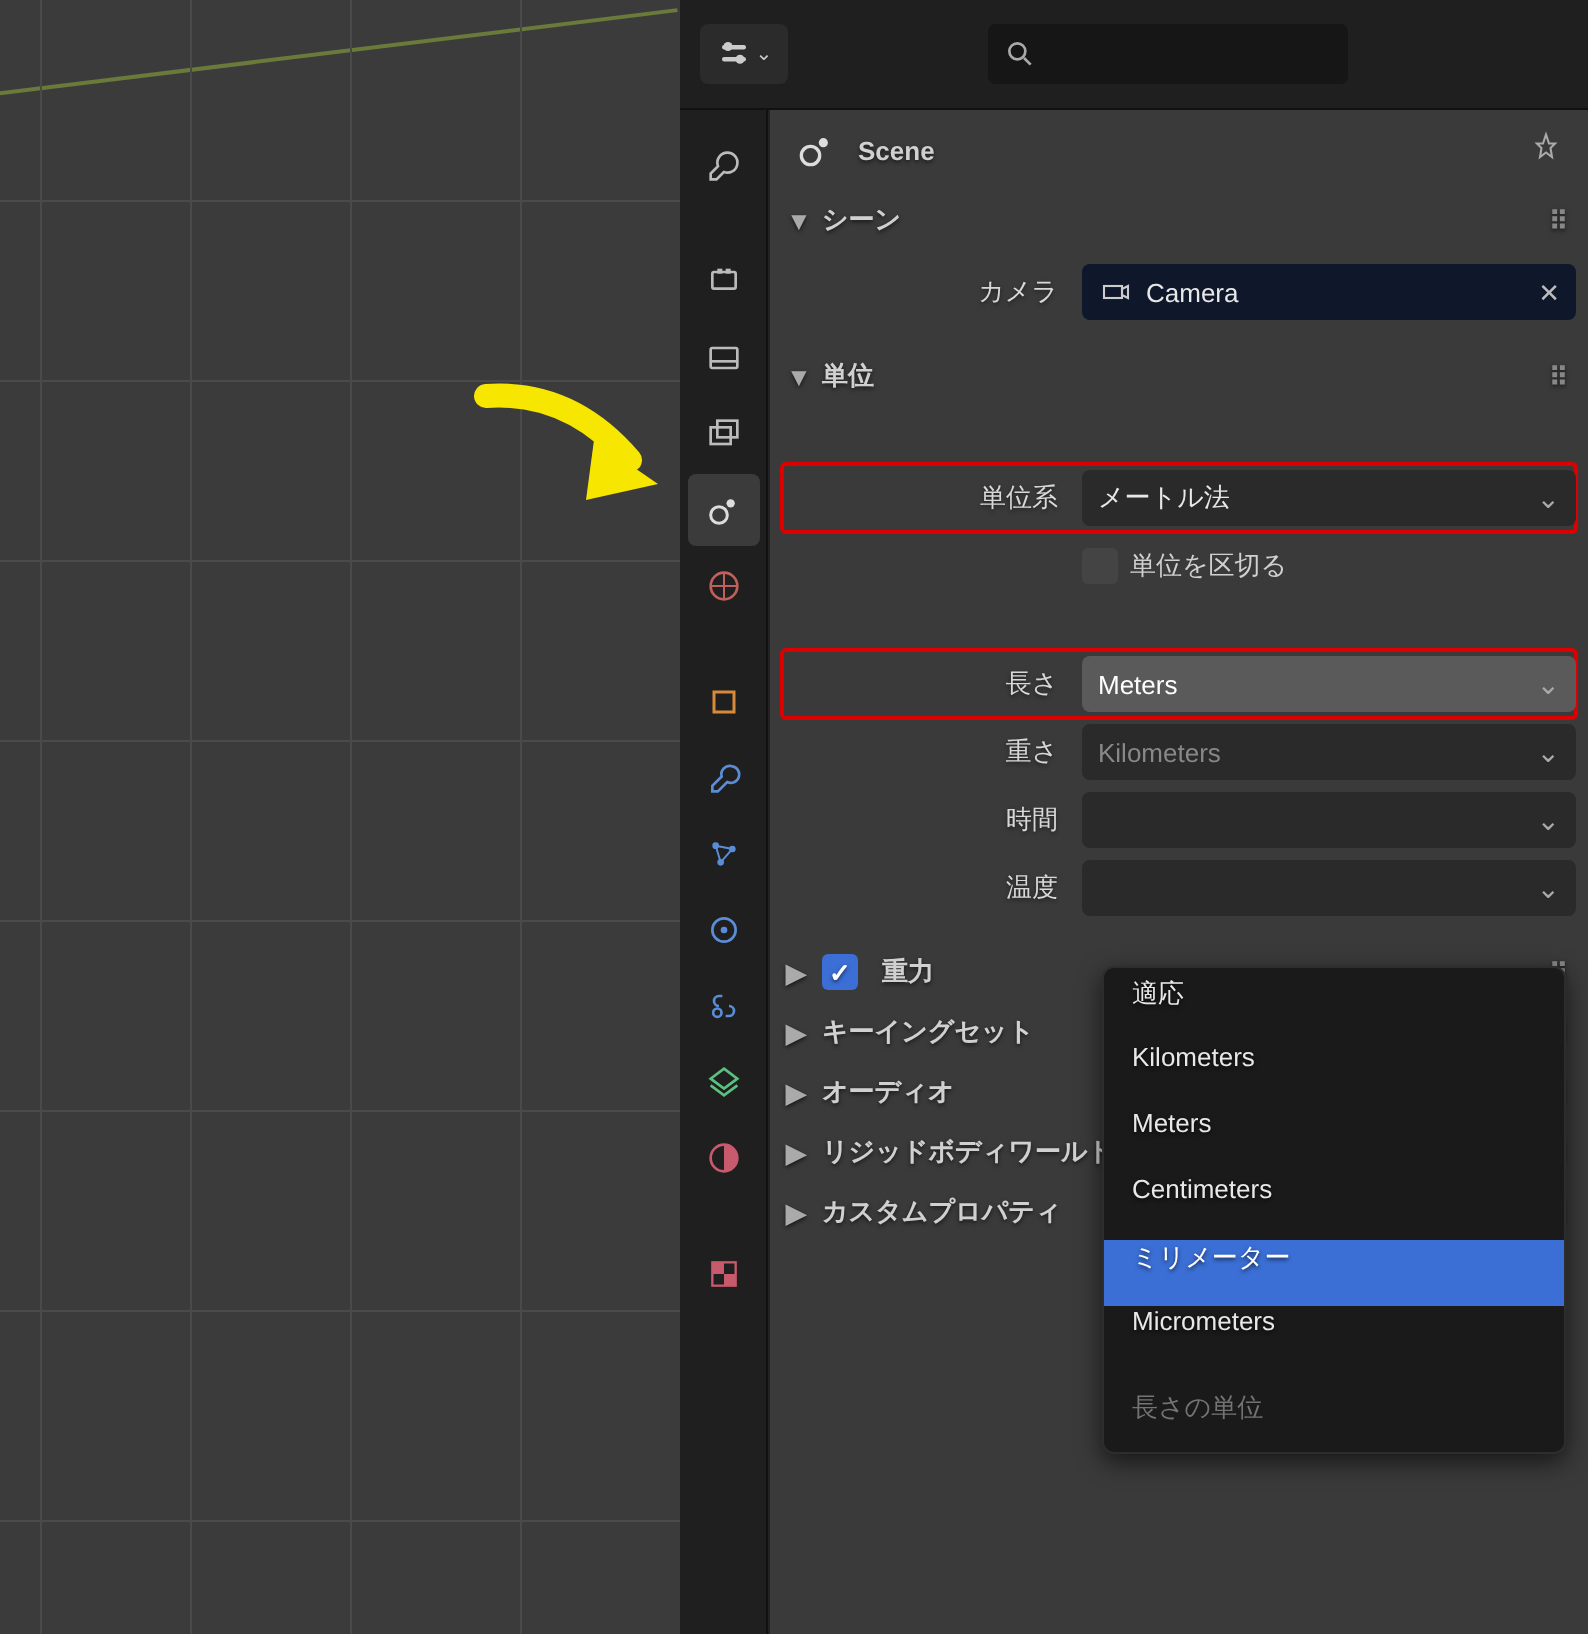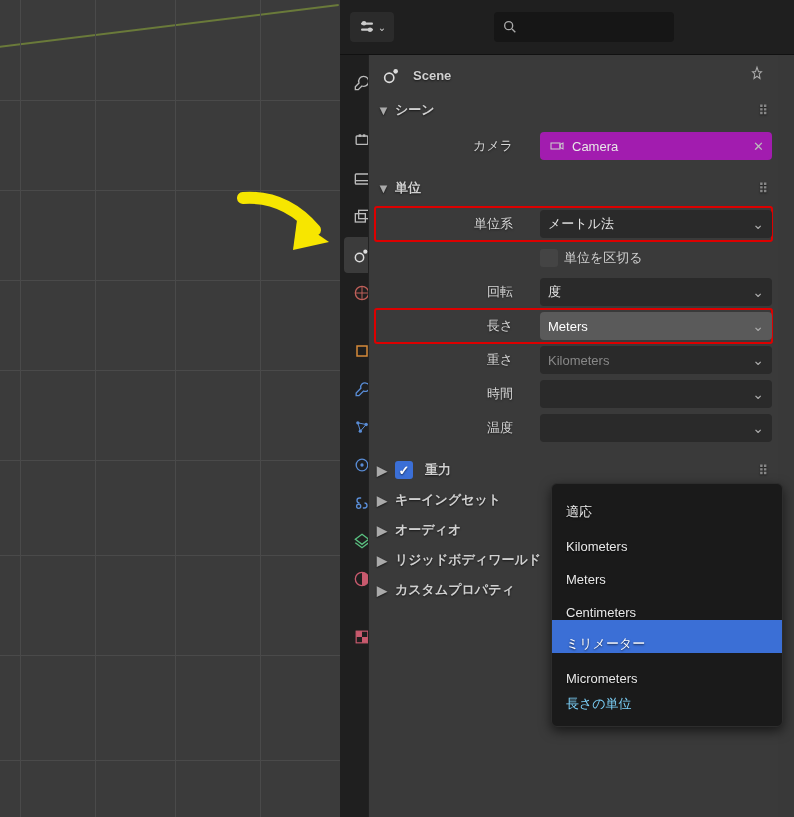--- a/index.html
+++ b/index.html
@@ -84,21 +84,21 @@
     background: #161616;
     border-radius: 4px;
     display: flex;
     align-items: center;
     padding: 0 8px;
     margin-left: 90px;
   }
 
   .panel-area {
     position: absolute;
-    left: 368px; top: 55px;
+    left: 384px; top: 55px;
     width: 410px; height: 762px;
     background: #3a3a3a;
     border-left: 1px solid #222;
   }
 
   .panel-title-row {
     display: flex; align-items: center;
     height: 40px;
     padding: 0 12px;
     gap: 10px;
@@ -122,47 +122,48 @@
   }
   .disclosure {
     width: 12px; display: inline-block;
     color: #aaa;
   }
 
   .section-body { padding: 4px 6px 10px 6px; }
   .prop-row {
     display: flex; align-items: center;
     height: 34px;
-    gap: 21px;
+    gap: 6px;
   }
   .prop-row.hl {
     outline: 2px solid #d00;
     outline-offset: -1px;
     border-radius: 2px;
+    margin-top: 25px;
   }
   .prop-label {
     width: 144px;
     text-align: right;
     padding-right: 6px;
     color: #d8d8d8;
     text-shadow: 0 1px 2px rgba(0,0,0,0.5);
   }
   .prop-field {
     flex: 1;
     height: 28px;
     background: #2a2a2a;
     border-radius: 4px;
     display: flex;
     align-items: center;
     padding: 0 8px;
     color: #e8e8e8;
     cursor: pointer;
     position: relative;
   }
-  .prop-field.entry { background: #a21caf; }
+  .prop-field.entry { background: #0f172a; }
   .prop-field.dropdown::after {
     content: "⌄";
     position: absolute;
     right: 8px;
     color: #aaa;
     font-size: 14px;
   }
   .prop-field.number {
     justify-content: center;
     background: #545454;
@@ -198,35 +199,35 @@
     width: 232px;
     background: #1a1a1a;
     border: 1px solid #2d2d2d;
     border-radius: 6px;
     box-shadow: 0 4px 12px rgba(0,0,0,0.6);
     z-index: 50;
     padding: 4px 0;
   }
   .dropdown-item {
     height: 33px;
-    display: flex; align-items: flex-end;
+    display: flex; align-items: flex-start;
     padding: 0 14px;
     color: #e8e8e8;
     cursor: pointer;
     text-shadow: 0 1px 2px rgba(0,0,0,0.7);
   }
   .dropdown-item.selected {
     background: #3b6fd6;
     color: #fff;
   }
   .dropdown-caption {
     height: 36px;
     display: flex; align-items: center;
     padding: 0 14px;
-    color: #7dd3fc;
+    color: #737373;
   }
 </style>
 </head>
 <body>
 
 <div class="viewport">
   <div class="grid-line h axis-g" style="top:26px;width:360px;left:-20px;transform:rotate(-7deg);"></div>
   <div class="grid-line h" style="top:100px;"></div>
   <div class="grid-line h" style="top:190px;"></div>
   <div class="grid-line h" style="top:280px;"></div>
@@ -401,26 +402,20 @@
         <span>メートル法</span>
       </div>
     </div>
     <div class="prop-row">
       <div class="prop-label"></div>
       <div style="flex:1;display:flex;align-items:flex-start;">
         <span class="checkbox"></span>
         <span>単位を区切る</span>
       </div>
     </div>
-    <div class="prop-row">
-      <div class="prop-label">回転</div>
-      <div class="prop-field dropdown">
-        <span>度</span>
-      </div>
-    </div>
     <div class="prop-row hl">
       <div class="prop-label">長さ</div>
       <div class="prop-field dropdown open-dropdown">
         <span>Meters</span>
       </div>
     </div>
     <div class="prop-row">
       <div class="prop-label">重さ</div>
       <div class="prop-field dropdown" style="color:#888">
         <span>Kilometers</span>

